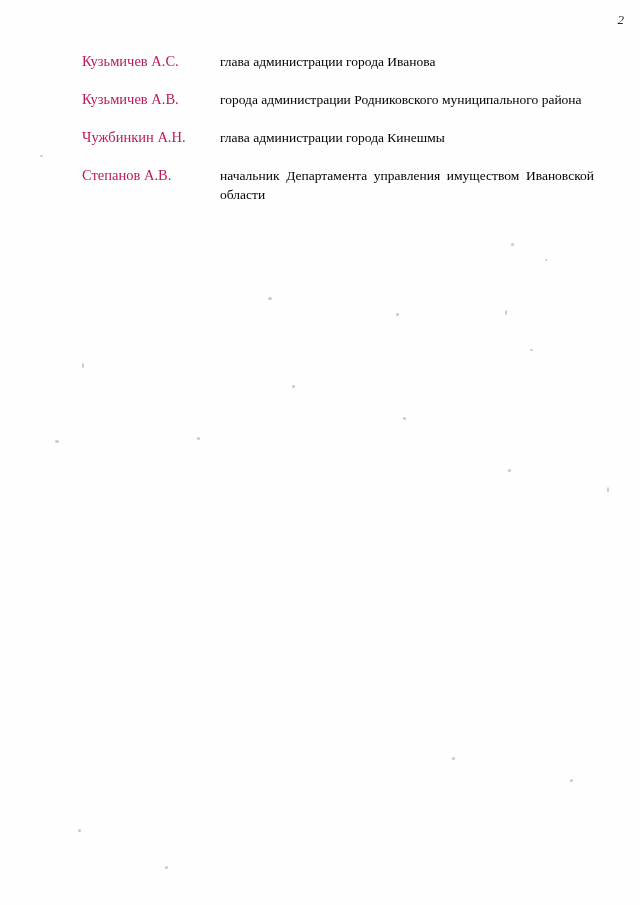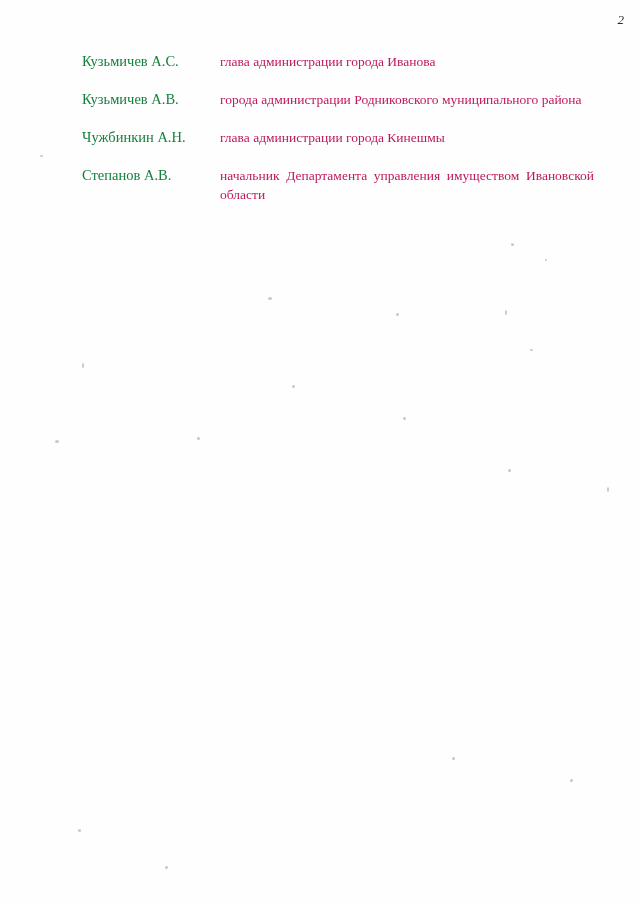--- a/index.html
+++ b/index.html
@@ -39,28 +39,28 @@
   .entry {
     display: flex;
     align-items: flex-start;
     margin-bottom: 19px;
   }
   .entry-name {
     width: 138px;
     flex: 0 0 138px;
     font-size: 14.5px;
     line-height: 19px;
-    color: #15803d;
+    color: #be185d;
     white-space: nowrap;
   }
   .entry-role {
     flex: 1 1 auto;
     font-size: 13.5px;
     line-height: 19px;
-    color: #be185d;
+    color: #000000;
     text-align: justify;
     text-justify: inter-word;
     hyphens: none;
   }
   .entry-role.single-line {
     text-align: left;
   }
   
   .speck {
     position: absolute;

